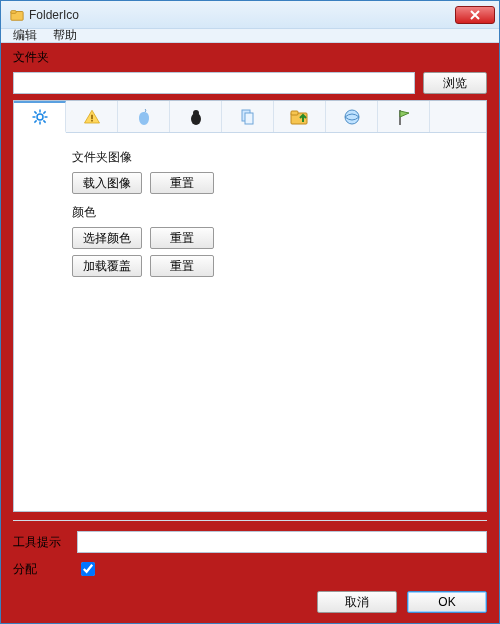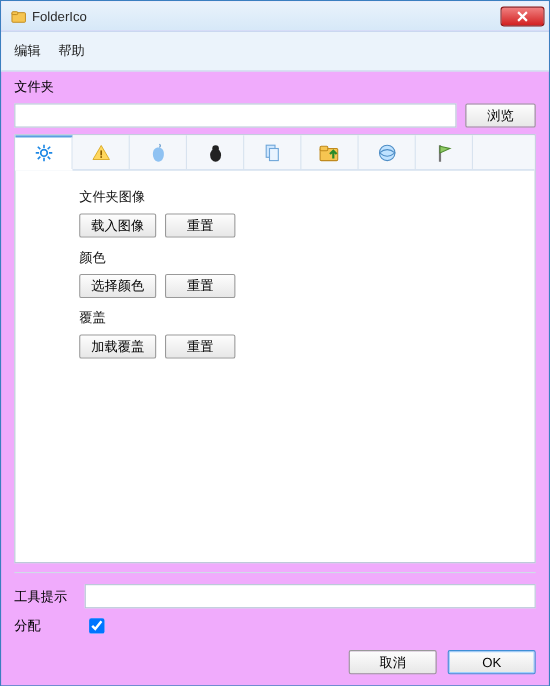--- a/index.html
+++ b/index.html
@@ -7,21 +7,21 @@
     margin: 0; padding: 0;
     font-family: "Microsoft YaHei", "Segoe UI", Tahoma, sans-serif;
     font-size: 12px;
     background: #fff;
     width: 500px; height: 624px;
     overflow: hidden;
   }
   .window {
     width: 500px; height: 624px;
     border: 1px solid #3a7fbf;
-    background: #f0abfc;
+    background: #b91c1c;
     display: flex; flex-direction: column;
   }
   .titlebar {
     height: 28px;
     background: linear-gradient(#eaf3fb, #d6e8f8);
     border-bottom: 1px solid #c3d9ee;
     display: flex; align-items: center;
     padding: 0 4px;
   }
   .titlebar .app-icon {
@@ -31,21 +31,21 @@
   .titlebar .title { color: #2b2b2b; flex: 1; }
   .titlebar .close-btn {
     width: 40px; height: 18px;
     background: linear-gradient(#f08080,#d22020);
     border: 1px solid #8e1616; border-radius: 3px;
     display: flex; align-items: center; justify-content: center;
     color: #fff; font-weight: bold; font-size: 11px;
     cursor: pointer;
   }
   .menubar {
-    height: 36px;
+    height: 14px;
     background: #ebf3fb;
     border-bottom: 1px solid #c7d8ea;
     display: flex; align-items: center;
     padding: 0 4px;
   }
   .menubar .menu-item {
     padding: 2px 8px; color: #1a1a1a; cursor: pointer;
   }
   .content {
     flex: 1; padding: 6px 12px 10px 12px;
@@ -226,21 +226,20 @@
             <button class="btn">载入图像</button>
             <button class="btn">重置</button>
           </div>
 
           <div class="section-label">颜色</div>
           <div class="btn-row">
             <button class="btn">选择颜色</button>
             <button class="btn">重置</button>
           </div>
 
-          <div class="section-label">覆盖</div>
           <div class="btn-row">
             <button class="btn">加载覆盖</button>
             <button class="btn">重置</button>
           </div>
         </div>
       </div>
     </div>
 
     <div class="hsep"></div>
     <div class="field-row">

